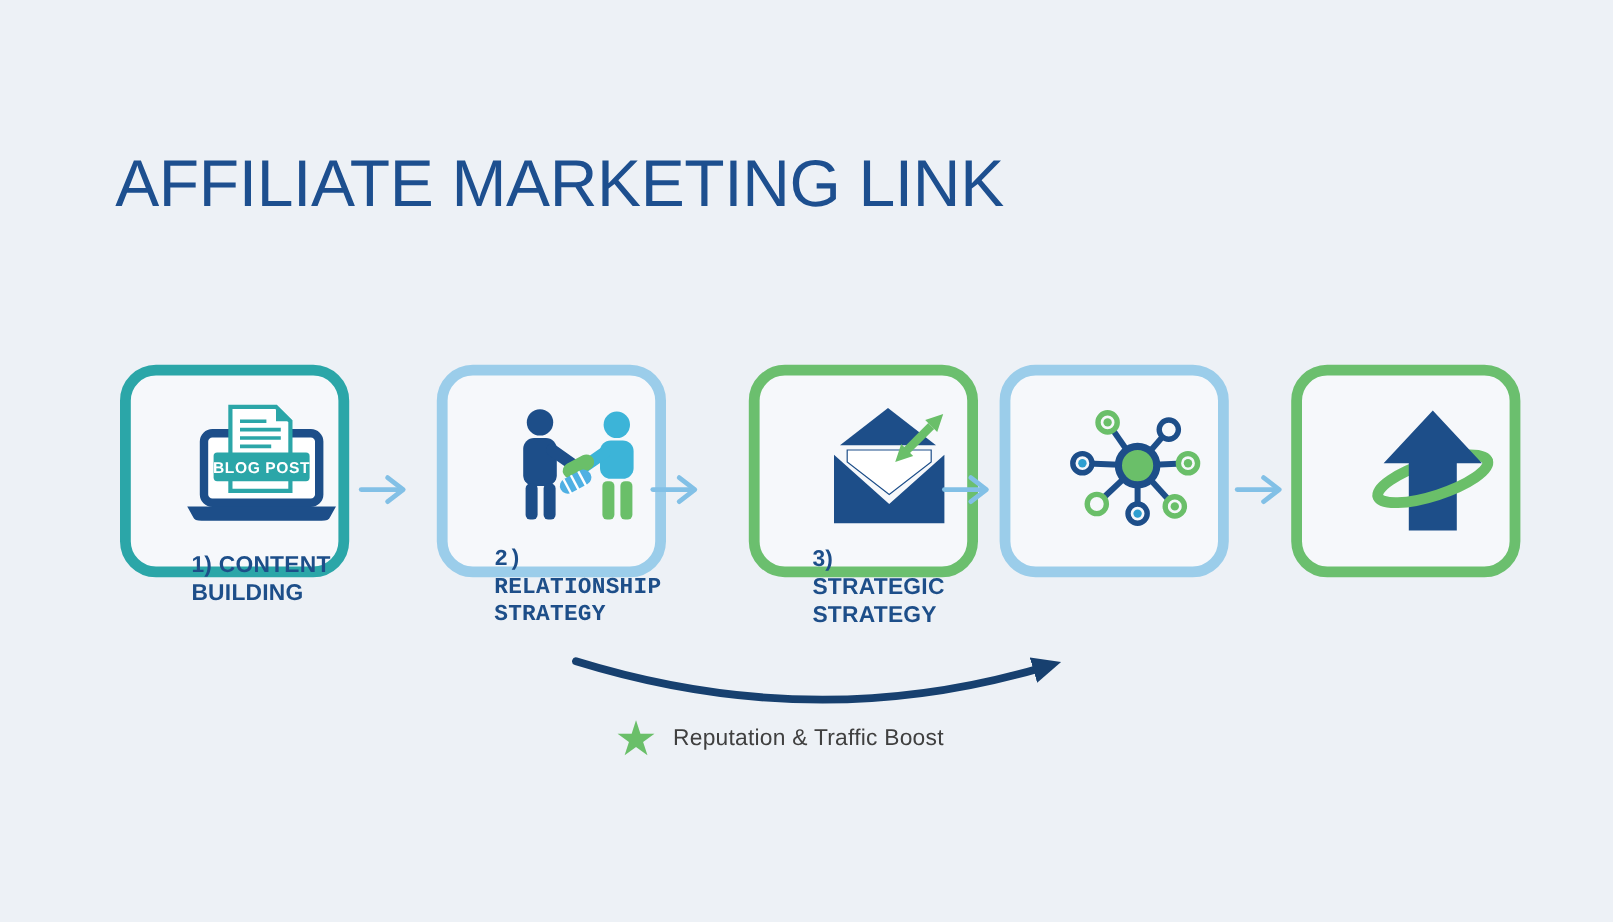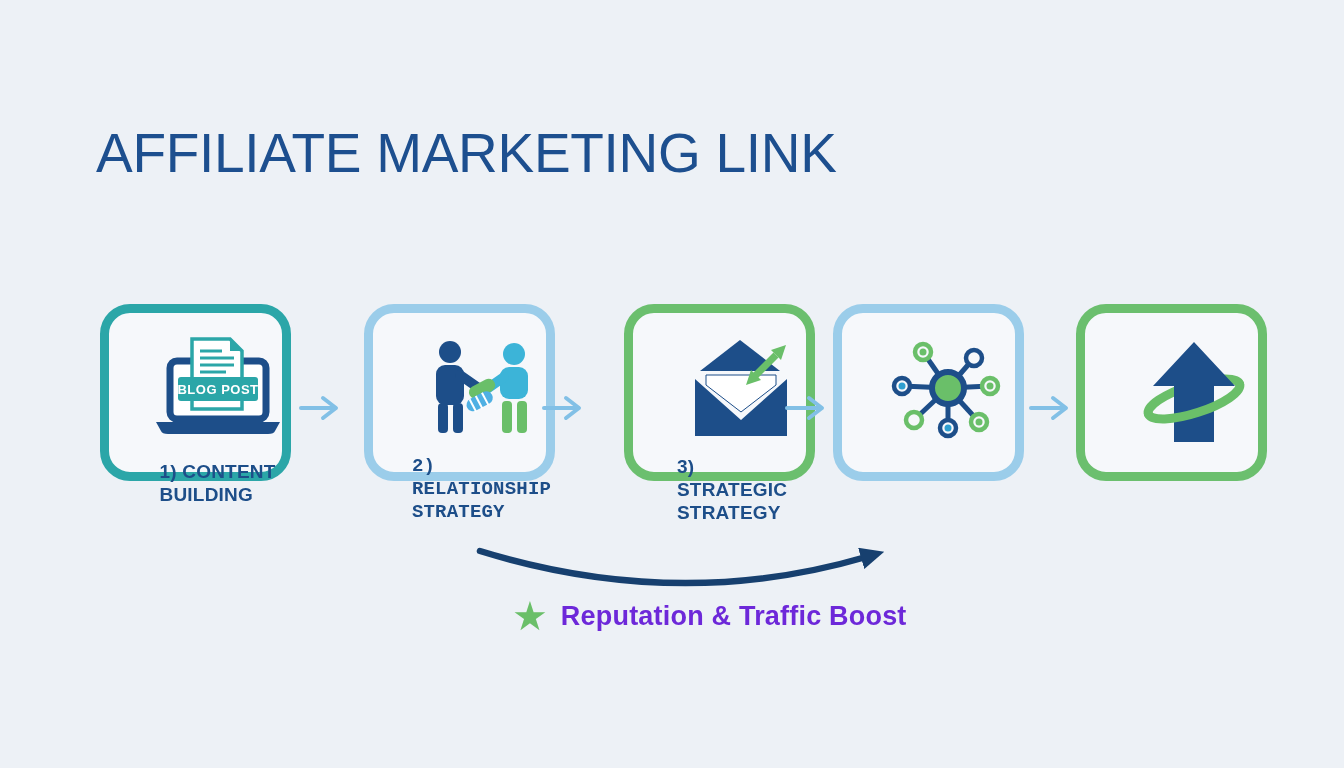--- a/index.html
+++ b/index.html
@@ -33,21 +33,21 @@
     font-size:19px; font-weight:bold; line-height:23px;
     color:#1d4e89; letter-spacing:0.2px;
   }
   .flow-arrow { position:absolute; top:390px; }
   .loop-arrow-layer { position:absolute; left:0; top:0; width:1344px; height:768px; pointer-events:none; }
   .boost {
     position:absolute; left:512px; top:596px;
     display:flex; align-items:center; gap:13px;
   }
   .star-glyph { color:#6abf69; font-size:40px; line-height:40px; }
-  .boost-text { font-size:27px; font-weight:bold; color:#6d28d9; letter-spacing:0.2px; }
+  .boost-text { font-size:19px; font-weight:normal; color:#404040; letter-spacing:0.2px; }
 </style>
 </head>
 <body>
 
 <div class="title">
   <div>AFFILIATE MARKETING LINK</div>
 </div>
 
 <div class="step-box box-1 border-teal">
   <div class="icon-area">

